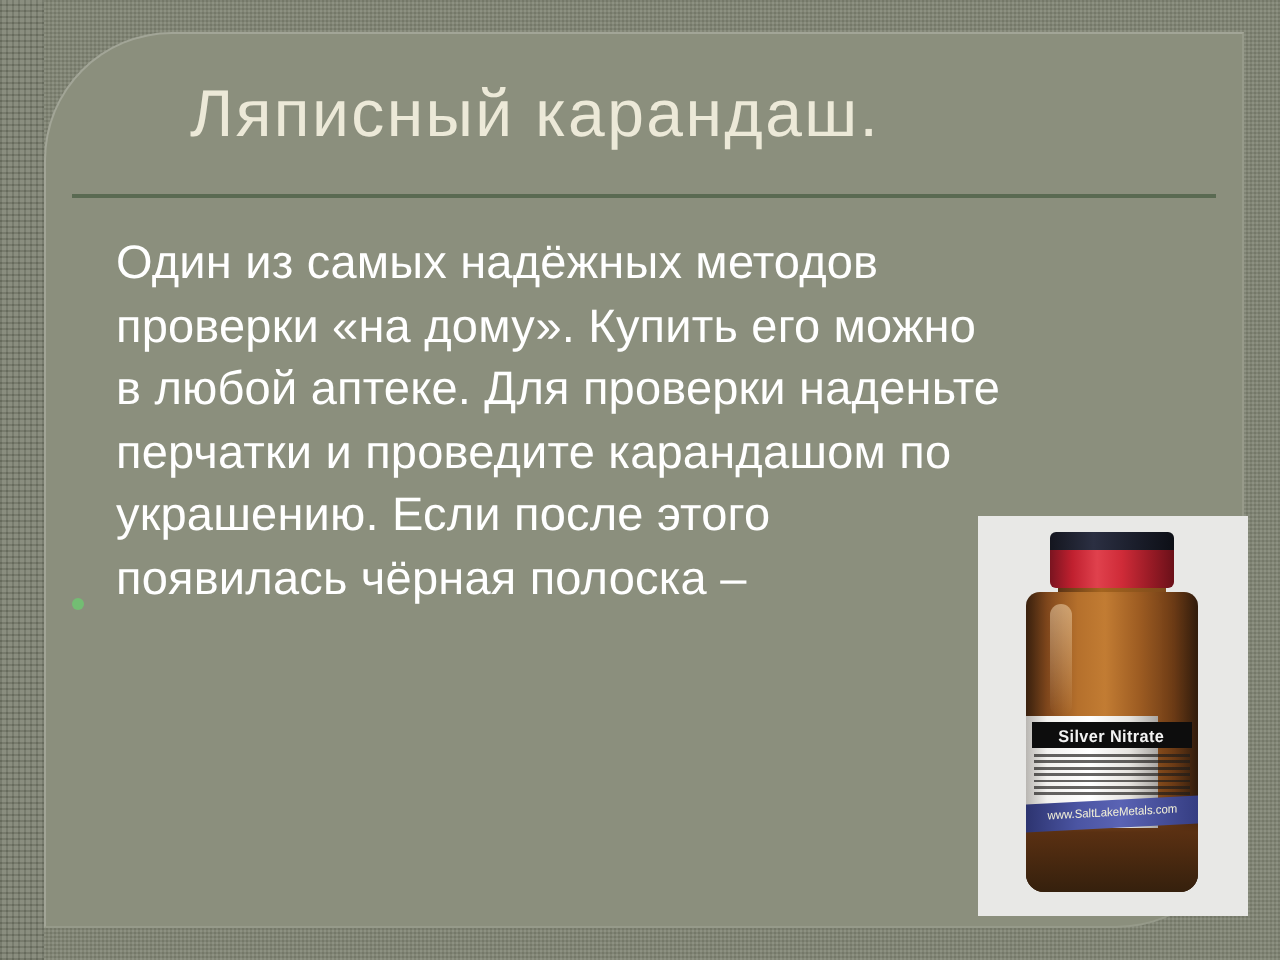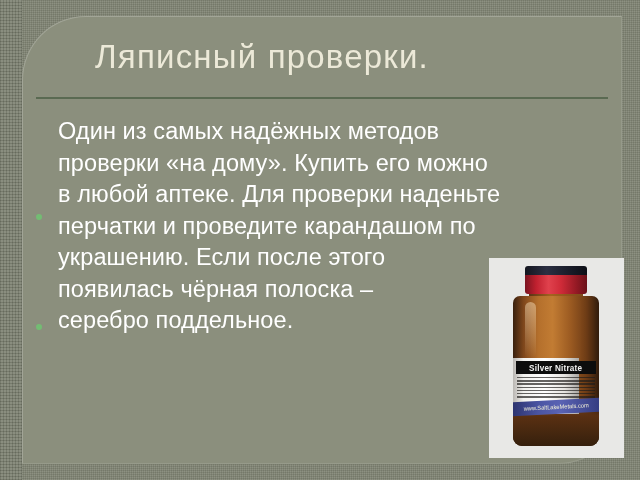--- a/index.html
+++ b/index.html
@@ -65,21 +65,21 @@
 
   
   #body {
     position:absolute;
     left:36px; top:116px;
     width:470px;
   }
 
   .bullet-row {
     display:flex;
-    align-items:center;
+    align-items:flex-end;
   }
 
   .bullet-dot {
     flex:0 0 auto;
     width:22px;
     padding-top:12px;
     font-size:13px;
     line-height:0;
     color:#7fbf7f;
     text-align:left;
@@ -229,35 +229,31 @@
 </style>
 </head>
 <body>
 
 <div id="slide">
 
   <div id="gutter"></div>
 
   <div id="panel"></div>
 
-  <div id="title">Ляписный проверки.</div>
+  <div id="title">Ляписный карандаш.</div>
 
   <div id="title-rule"></div>
 
   <div id="body">
 
     <div class="bullet-row">
       <span class="bullet-dot"></span>
       <span class="bullet-text">Один из самых надёжных методов проверки «на дому». Купить его можно в любой аптеке. Для проверки наденьте перчатки и проведите карандашом по украшению. Если после этого появилась чёрная полоска –</span>
     </div>
 
-    <div class="bullet-row">
-      <span class="bullet-dot"></span>
-      <span class="bullet-text"> серебро поддельное.</span>
-    </div>
 
   </div>
 
   <div id="photo">
     <div class="bottle-neck"></div>
     <div class="bottle-body">
       <div class="bottle-powder"></div>
     </div>
     <div class="bottle-gloss"></div>
     <div class="bottle-cap"></div>

